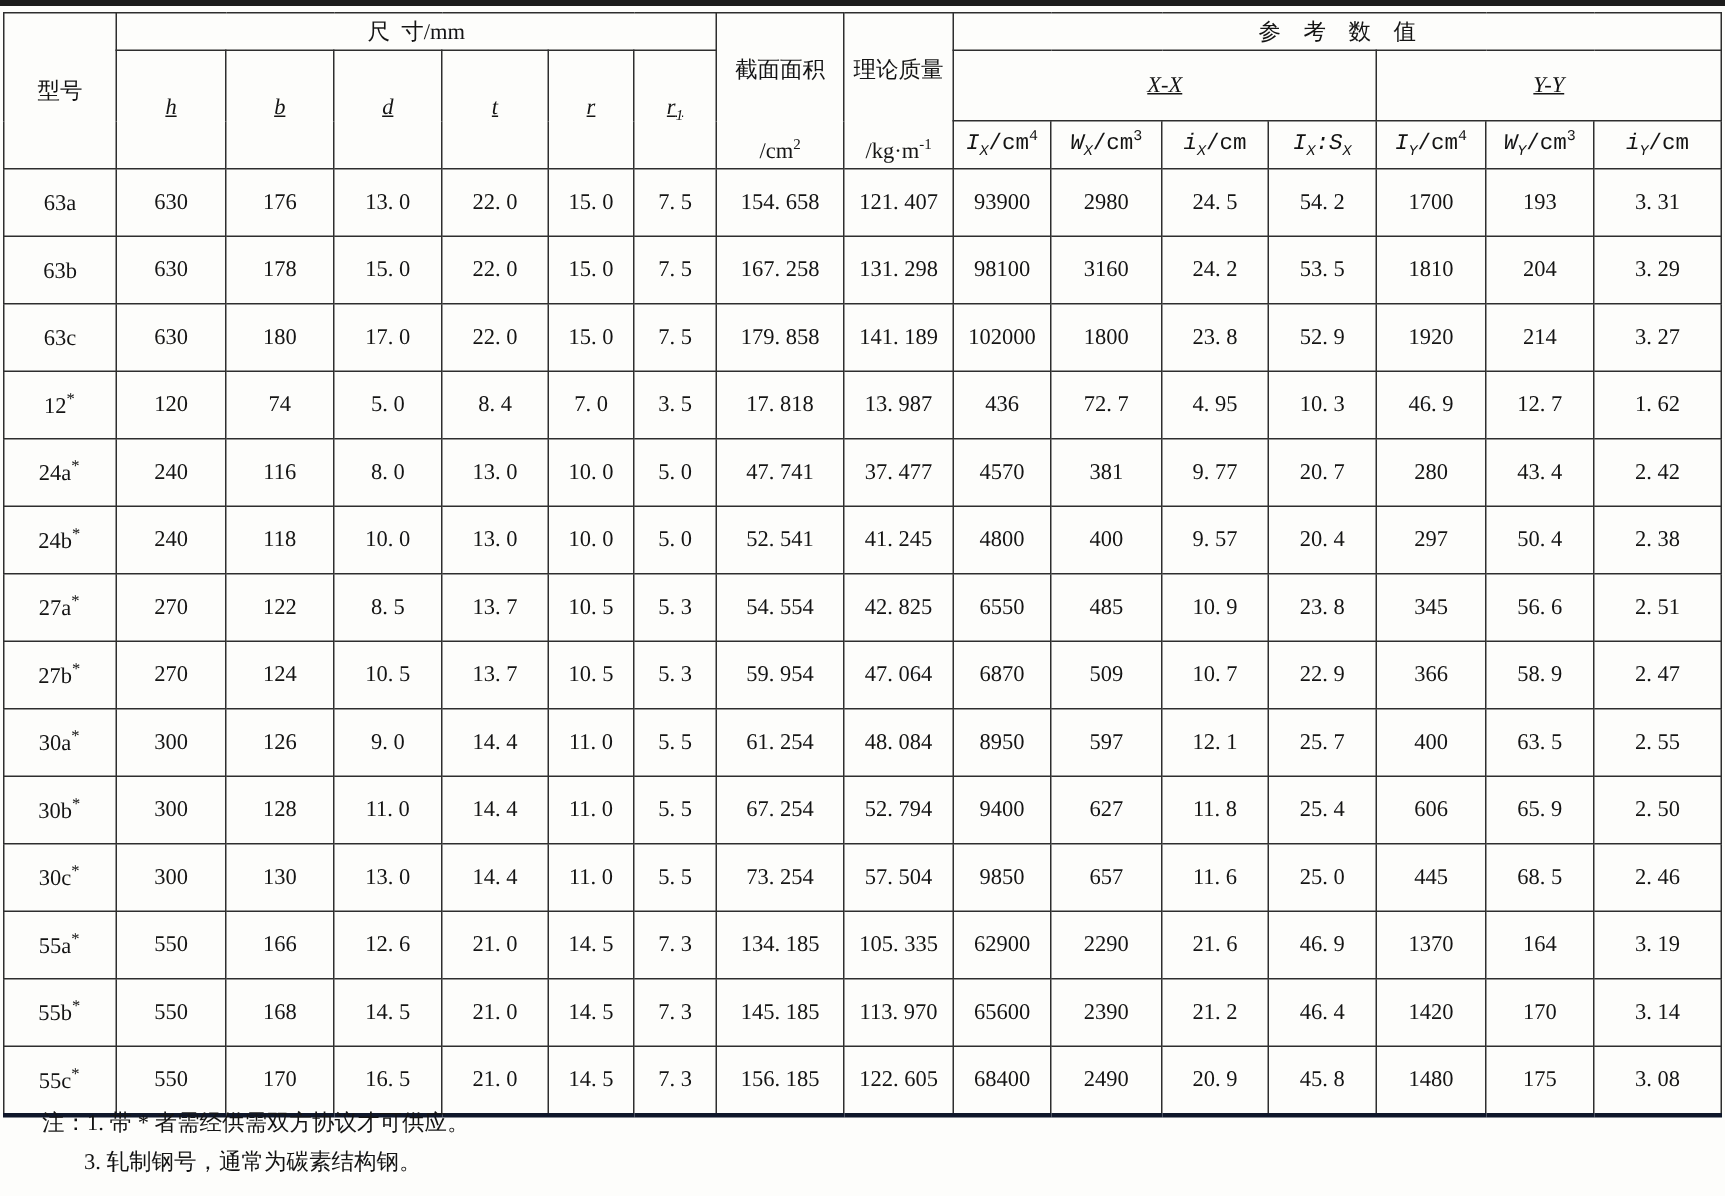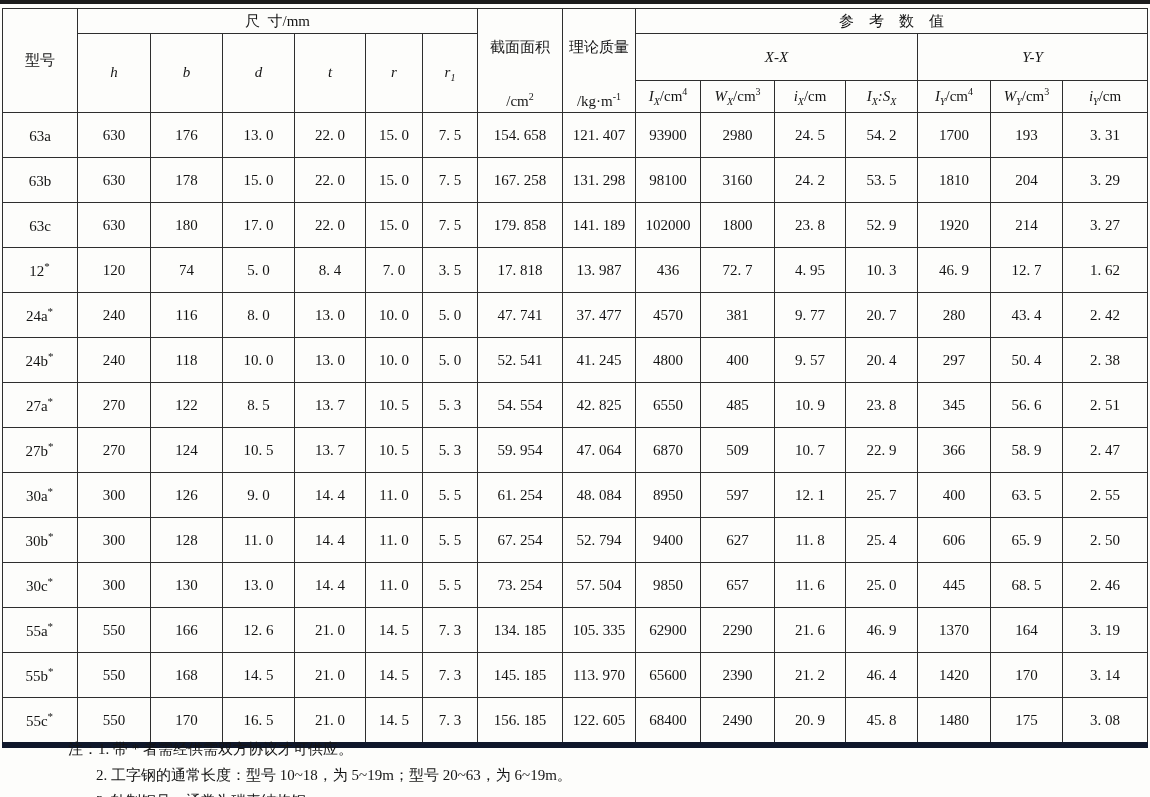--- a/index.html
+++ b/index.html
@@ -24,38 +24,38 @@
   table.spec th, table.spec td {
     border: 1px solid #2e2e2e;
     text-align: center;
     vertical-align: middle;
     font-weight: normal;
     font-size: 15px;
     padding: 0;
     overflow: hidden;
   }
   thead tr.h1 th { height: 24px; }
-  thead tr.h2 th { height: 29px; }
-  thead tr.h3 th { height: 31px; }
+  thead tr.h2 th { height: 29px; text-decoration: underline; }
+  thead tr.h3 th { height: 31px; font-family: Liberation Mono, monospace; }
   tbody td, tbody th { height: 44px; }
-  tbody tr:last-child td, tbody tr:last-child th { border-bottom: 6px solid #0f172a; }
+  tbody tr:last-child td, tbody tr:last-child th { border-bottom: 3px solid #0f172a; }
   table.spec { border-bottom: 2px solid #1c1c1c; }
   .pre { white-space: pre; }
   .it { font-style: italic; }
   sub, sup { font-size: 10px; }
   sub { vertical-align: sub; }
   sup { vertical-align: super; }
   th .two-line div { line-height: 21px; margin-top: 28px; }
   sup.star { font-size: 11px; letter-spacing: 1px; }
   .notes {
     position: absolute; left: 28px; top: 736px;
     font-size: 15px;
     width: 1090px;
   }
-  .note-line { line-height: 26px; white-space: pre; margin-left: 40px; }
+  .note-line { line-height: 26px; white-space: pre; }
   .note-line.indent { padding-left: 28px; }
 </style>
 </head>
 <body>
 
 <div class="page">
   <div class="top-rule"></div>
 
   <table class="spec">
     <colgroup>
@@ -365,16 +365,15 @@
           <td>45. 8</td>
       <td>1480</td>
           <td>175</td>
       <td>3. 08</td>
     </tr>
       </tbody>
   </table>
 
   <div class="notes">
     <div class="note-line"><span>注：</span><span>1. 带 * 者需经供需双方协议才可供应。</span></div>
-    <div class="note-line indent">2. 工字钢的通常长度：型号 10~18，为 5~19m；型号 20~63，为 6~19m。</div>
     <div class="note-line indent">3. 轧制钢号，通常为碳素结构钢。</div>
   </div>
 </div>
 
 </body></html>

